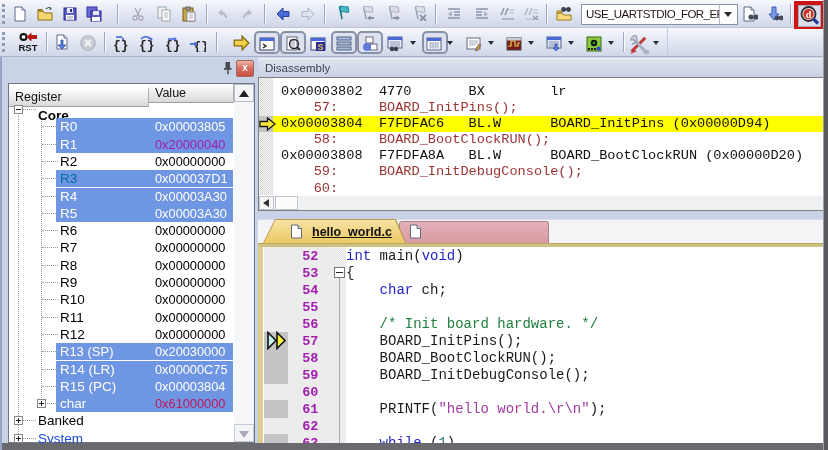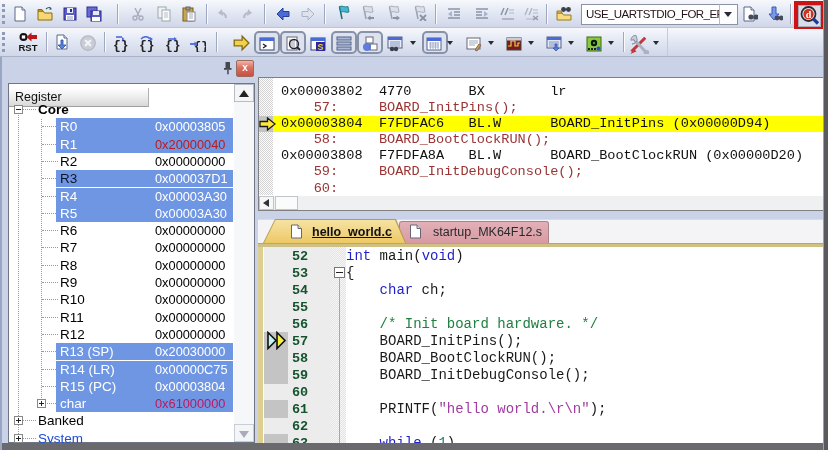--- a/index.html
+++ b/index.html
@@ -275,49 +275,50 @@
 <div class="a dda" style="left:653px;top:41px"></div>
 <div class="a" style="left:667px;top:28px;width:1px;height:28px;background:#c2cade"></div>
 <svg class="a" style="left:222px;top:61px" width="11" height="14" viewBox="0 0 11 14">
       <rect x="3.5" y="1" width="4.5" height="6" fill="#46494f"></rect>
       <rect x="2" y="7" width="7.5" height="1.8" fill="#46494f"></rect>
       <rect x="5.2" y="8.8" width="1.5" height="4.5" fill="#46494f"></rect>
     </svg>
 <div class="a" style="left:236px;top:60px;width:16px;height:15px;background:linear-gradient(#f0b4a8,#d87060 45%,#c85040);border:1px solid #9a6a5a;border-radius:2px;color:#fff;font-size:10px;font-weight:bold;text-align:center;line-height:14px">x</div>
 <div class="a" style="left:8px;top:83px;width:247px;height:360px;background:#fff;border:1px solid #6e7585;box-sizing:border-box"></div>
 <div class="a" style="left:9px;top:88px;width:140px;height:19px;background:linear-gradient(#ffffff,#e9e9e9 60%,#d8d8d8);border-right:1px solid #b0b0b0;border-bottom:1px solid #a0a0a0;font-size:12.5px;color:#111;line-height:18px;box-sizing:border-box;padding-left:6px">Register</div>
+<div class="a" style="left:149px;top:84px;width:85px;height:19px;background:linear-gradient(#ffffff,#e9e9e9 60%,#d8d8d8);border-right:1px solid #b0b0b0;border-bottom:1px solid #a0a0a0;font-size:12.5px;color:#111;line-height:18px;box-sizing:border-box;padding-left:6px">Value</div>
 <div class="a" style="left:234px;top:84px;width:20px;height:18px;background:#f4f5f7;border:1px solid #b8bcc6;box-sizing:border-box"></div>
 <svg class="a" style="left:239px;top:90px" width="10" height="7">
       <path d="M5 0L10 7H0z" fill="#222"></path>
     </svg>
 <div class="a" style="left:234px;top:102px;width:20px;height:340px;background:#f6f7f9"></div>
 <div class="a" style="left:234px;top:424px;width:20px;height:18px;background:#f4f5f7;border:1px solid #c8ccd6;box-sizing:border-box"></div>
 <svg class="a" style="left:239px;top:431px" width="10" height="7">
       <path d="M5 7L10 0H0z" fill="#aab"></path>
     </svg>
 <div class="a" style="left:18px;top:111px;width:1px;height:323px;border-left:1px dotted #9a9a9a"></div>
 <div class="a" style="left:41px;top:119px;width:1px;height:281px;border-left:1px dotted #9a9a9a"></div>
 <div class="a" style="left:23px;top:109.0px;width:13px;height:1px;border-top:1px dotted #9a9a9a"></div>
-<div class="a" style="left:38px;top:101.0px;font-size:13.5px;font-weight:bold;color:#000;line-height:17.3px">Core</div>
+<div class="a" style="left:38px;top:107px;font-size:13.5px;font-weight:bold;color:#000;line-height:17.3px">Core</div>
 <div class="a" style="left:14px;top:105.0px;width:9px;height:9px;background:#fff;border:1px solid #888;box-sizing:border-box"></div>
 <div class="a" style="left:16px;top:109.0px;width:5px;height:1px;background:#222"></div>
 <div class="a" style="left:56px;top:118.3px;width:177px;height:17.3px;background:#6f96e3"></div>
 <div class="a" style="left:42px;top:126.3px;width:16px;height:1px;border-top:1px dotted #9a9a9a"></div>
 <div class="a" style="left:60px;top:118.3px;font-size:13.5px;color:#fff;line-height:17.3px">R0</div>
 <div class="a" style="left:155px;top:118.3px;font-size:12.8px;color:#fff;line-height:17.3px">0x00003805</div>
 <div class="a" style="left:56px;top:135.6px;width:177px;height:17.3px;background:#6f96e3"></div>
 <div class="a" style="left:42px;top:143.6px;width:16px;height:1px;border-top:1px dotted #9a9a9a"></div>
 <div class="a" style="left:60px;top:135.6px;font-size:13.5px;color:#fff;line-height:17.3px">R1</div>
-<div class="a" style="left:155px;top:135.6px;font-size:12.8px;color:#b91c1c;line-height:17.3px">0x20000040</div>
+<div class="a" style="left:155px;top:135.6px;font-size:12.8px;color:#a21caf;line-height:17.3px">0x20000040</div>
 <div class="a" style="left:42px;top:160.9px;width:16px;height:1px;border-top:1px dotted #9a9a9a"></div>
 <div class="a" style="left:60px;top:152.9px;font-size:13.5px;color:#000;line-height:17.3px">R2</div>
 <div class="a" style="left:155px;top:152.9px;font-size:12.8px;color:#000;line-height:17.3px">0x00000000</div>
 <div class="a" style="left:56px;top:170.2px;width:177px;height:17.3px;background:#6f96e3"></div>
 <div class="a" style="left:42px;top:178.2px;width:16px;height:1px;border-top:1px dotted #9a9a9a"></div>
-<div class="a" style="left:60px;top:170.2px;font-size:13.5px;color:#0f172a;line-height:17.3px">R3</div>
+<div class="a" style="left:60px;top:170.2px;font-size:13.5px;color:#0369a1;line-height:17.3px">R3</div>
 <div class="a" style="left:155px;top:170.2px;font-size:12.8px;color:#fff;line-height:17.3px">0x000037D1</div>
 <div class="a" style="left:56px;top:187.5px;width:177px;height:17.3px;background:#6f96e3"></div>
 <div class="a" style="left:42px;top:195.5px;width:16px;height:1px;border-top:1px dotted #9a9a9a"></div>
 <div class="a" style="left:60px;top:187.5px;font-size:13.5px;color:#fff;line-height:17.3px">R4</div>
 <div class="a" style="left:155px;top:187.5px;font-size:12.8px;color:#fff;line-height:17.3px">0x00003A30</div>
 <div class="a" style="left:56px;top:204.8px;width:177px;height:17.3px;background:#6f96e3"></div>
 <div class="a" style="left:42px;top:212.8px;width:16px;height:1px;border-top:1px dotted #9a9a9a"></div>
 <div class="a" style="left:60px;top:204.8px;font-size:13.5px;color:#fff;line-height:17.3px">R5</div>
 <div class="a" style="left:155px;top:204.8px;font-size:12.8px;color:#fff;line-height:17.3px">0x00003A30</div>
 <div class="a" style="left:42px;top:230.10000000000002px;width:16px;height:1px;border-top:1px dotted #9a9a9a"></div>
@@ -363,20 +364,21 @@
 <div class="a" style="left:23px;top:420.40000000000003px;width:13px;height:1px;border-top:1px dotted #9a9a9a"></div>
 <div class="a" style="left:38px;top:412.40000000000003px;font-size:13.5px;color:#000;line-height:17.3px">Banked</div>
 <div class="a" style="left:14px;top:416.40000000000003px;width:9px;height:9px;background:#fff;border:1px solid #888;box-sizing:border-box"></div>
 <div class="a" style="left:16px;top:420.40000000000003px;width:5px;height:1px;background:#222"></div>
 <div class="a" style="left:18px;top:418.40000000000003px;width:1px;height:5px;background:#222"></div>
 <div class="a" style="left:23px;top:437.7px;width:13px;height:1px;border-top:1px dotted #9a9a9a"></div>
 <div class="a" style="left:38px;top:429.7px;font-size:13.5px;color:#1d4ed8;line-height:17.3px">System</div>
 <div class="a" style="left:14px;top:433.7px;width:9px;height:9px;background:#fff;border:1px solid #888;box-sizing:border-box"></div>
 <div class="a" style="left:16px;top:437.7px;width:5px;height:1px;background:#222"></div>
 <div class="a" style="left:18px;top:435.7px;width:1px;height:5px;background:#222"></div>
+<div class="a" style="left:258px;top:58px;width:565px;height:19px;background:linear-gradient(#dfe3ee,#c9d1e2);border-top:1px solid #f0f3f8;font-size:11.5px;color:#3a4254;line-height:19px;padding-left:7px;box-sizing:border-box">Disassembly</div>
 <div class="a" style="left:258px;top:77px;width:570px;height:134px;background:#fff;border:1px solid #808080;border-right:none;box-sizing:border-box"></div>
 <div class="a" style="left:259px;top:78px;width:14px;height:117px;background:repeating-conic-gradient(#d2d2d2 0% 25%, #fdfdfd 0% 50%) 0 0/2px 2px"></div>
 <div class="a" style="left:259px;top:116px;width:14px;height:16px;background:#c4c4c4"></div>
 <div class="a" style="left:273px;top:116px;width:550px;height:16px;background:#ffff00"></div>
 <svg class="a" style="left:259px;top:117px" width="17" height="14" viewBox="0 0 17 14">
       <path d="M1 4.5h7.5V1L16 7l-7.5 6V9.5H1z" fill="#ffe837" stroke="#1a1a1a" stroke-width="1.3"></path>
     </svg>
 <div class="a mono" style="left:281px;top:84px;width:545px;height:111px;overflow:hidden;font-size:13.6px;line-height:16.1px"><div style="color:#111">0x00003802  4770       BX        lr</div><div style="color:#9b3333">    57:     BOARD_InitPins();</div><div style="color:#111">0x00003804  F7FDFAC6   BL.W      BOARD_InitPins (0x00000D94)</div><div style="color:#9b3333">    58:     BOARD_BootClockRUN();</div><div style="color:#111">0x00003808  F7FDFA8A   BL.W      BOARD_BootClockRUN (0x00000D20)</div><div style="color:#9b3333">    59:     BOARD_InitDebugConsole();</div><div style="color:#9b3333">    60:</div></div>
 <div class="a" style="left:259px;top:196px;width:564px;height:14px;background:#eff0f2"></div>
 <div class="a" style="left:259px;top:196px;width:15px;height:14px;background:#f6f7f9;border:1px solid #c0c4cc;box-sizing:border-box"></div>
@@ -390,34 +392,33 @@
 <div class="a" style="left:264px;top:220px;width:141px;height:23px;background:linear-gradient(#f6e2a4,#ecc964);clip-path:polygon(11.5px 0px,131px 0px,141px 23px,0px 23px)"></div>
 <svg class="a" style="left:290px;top:224px" width="13" height="15" viewBox="0 0 13 15">
       <path d="M1.5 1h6.5l3.5 3.5V14H1.5z" fill="#fff" stroke="#667"></path>
       <path d="M8 1v3.5h3.5" fill="#dde4f0" stroke="#667"></path>
     </svg>
 <div class="a" style="left:312px;top:224px;font-size:12.5px;font-weight:bold;color:#111;text-decoration:underline;line-height:16px">hello_world.c</div>
 <svg class="a" style="left:409px;top:224px" width="13" height="15" viewBox="0 0 13 15">
       <path d="M1.5 1h6.5l3.5 3.5V14H1.5z" fill="#fff" stroke="#667"></path>
       <path d="M8 1v3.5h3.5" fill="#dde4f0" stroke="#667"></path>
     </svg>
-<div class="a" style="left:433px;top:224px;font-size:12.5px;color:#2a2a2a;line-height:16px">startup_MK64F12.s</div>
 <div class="a" style="left:258px;top:243px;width:565px;height:4px;background:#cfc183;border-top:1px solid #b8a860"></div>
 <div class="a" style="left:258px;top:247px;width:5px;height:196px;background:#dccf90"></div>
 <div class="a" style="left:263px;top:247px;width:1px;height:196px;background:#8a8878"></div>
 <div class="a" style="left:263px;top:247px;width:560px;height:196px;background:#fff"></div>
 <div class="a" style="left:264px;top:247px;width:81px;height:196px;background:#ececec"></div>
 <div class="a" style="left:264px;top:332px;width:24px;height:52px;background:#c4c4c4"></div>
 <div class="a" style="left:264px;top:400px;width:24px;height:18px;background:#c4c4c4"></div>
 <div class="a" style="left:264px;top:434px;width:24px;height:9px;background:#c4c4c4"></div>
 <div class="a" style="left:331px;top:247px;width:15px;height:196px;background:repeating-conic-gradient(#e4e4e4 0% 25%, #f6f6f6 0% 50%) 0 0/2px 2px"></div>
 <div class="a" style="left:339px;top:277px;width:1px;height:166px;background:#a8a8a8"></div>
 <div class="a" style="left:334px;top:267px;width:11px;height:11px;background:#fff;border:1px solid #777;box-sizing:border-box"></div>
 <div class="a" style="left:336px;top:272px;width:7px;height:1px;background:#222"></div>
-<div class="a" style="left:292px;top:247.5px;width:36.5px;text-align:left;font-size:13.5px;font-weight:bold;color:#14532d;line-height:17px;font-family:'Liberation Mono',monospace">
+<div class="a" style="left:292px;top:247.5px;width:36.5px;text-align:center;font-size:13.5px;font-weight:bold;color:#a21caf;line-height:17px;font-family:'Liberation Mono',monospace">
       <div>52</div>
       <div>53</div>
       <div>54</div>
       <div>55</div>
       <div>56</div>
       <div>57</div>
       <div>58</div>
       <div>59</div>
       <div>60</div>
       <div>61</div>

